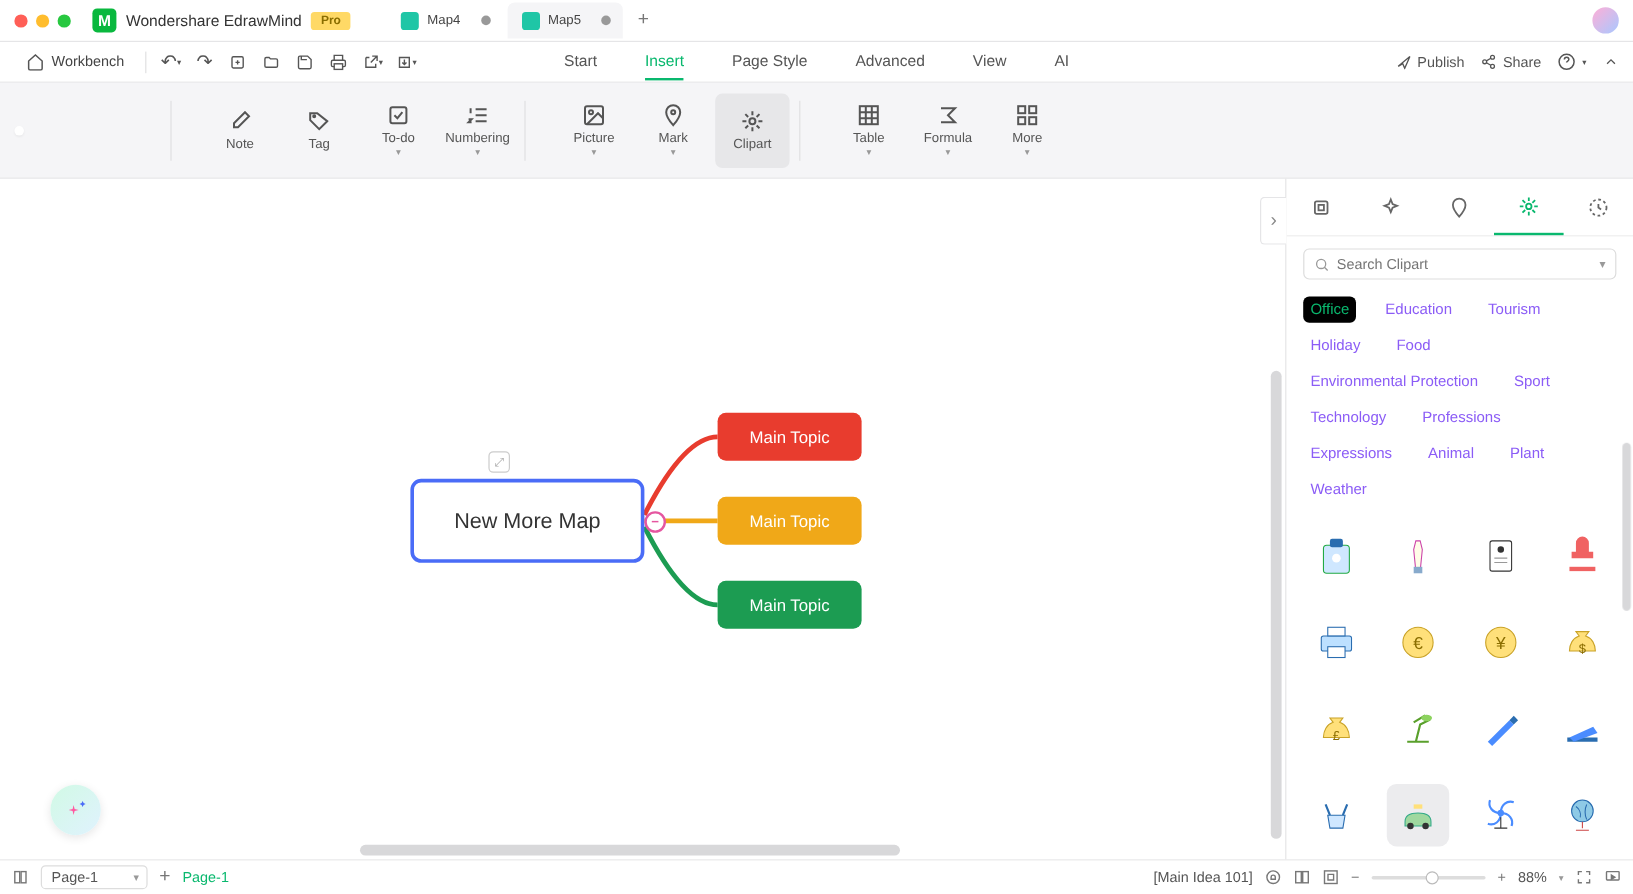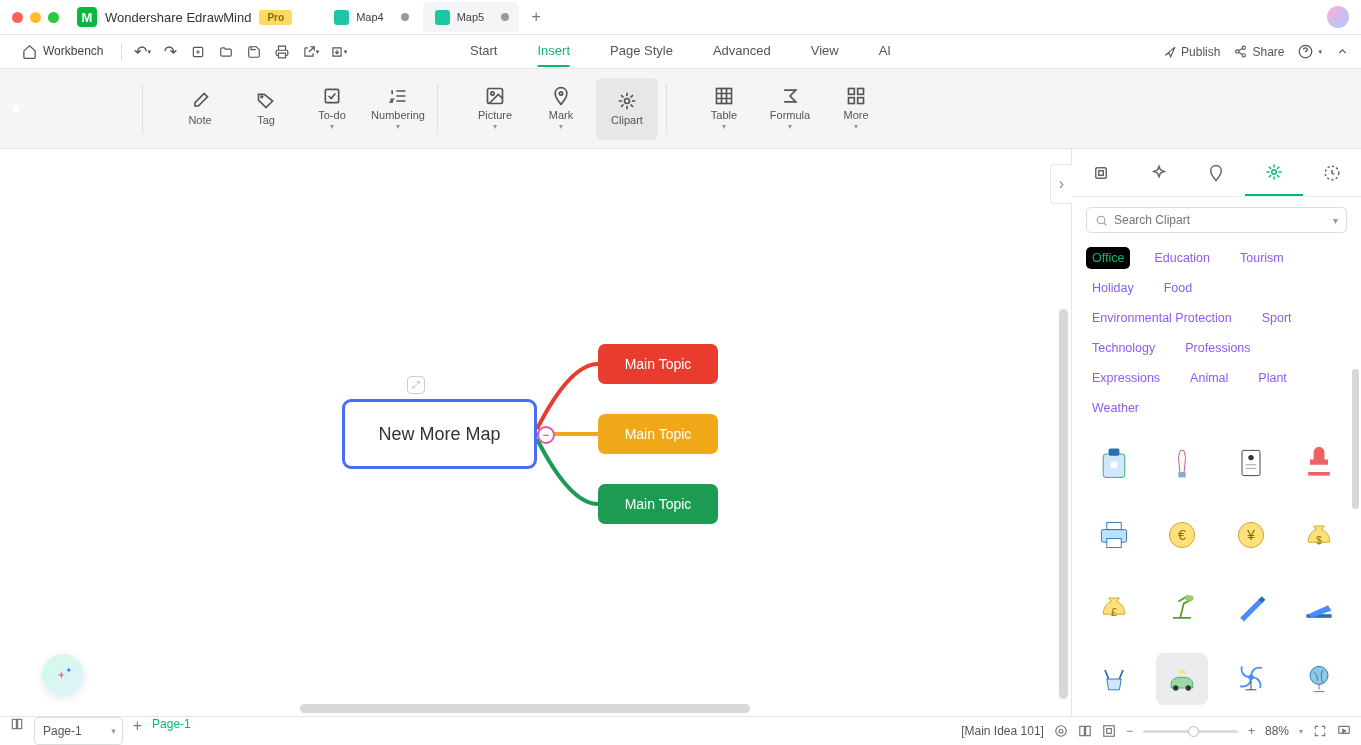--- a/index.html
+++ b/index.html
@@ -72,21 +72,21 @@
 .search-caret{color:#999;font-size:10px}
 .cat-row{padding:4px 14px;display:flex;flex-wrap:wrap;gap:8px 18px}
 .cat-item{font-size:12.5px;color:#8b5cf6;padding:4px 6px;border-radius:5px;cursor:pointer}
 .cat-item.active{background:#000000;color:#09b86e}
 .clipart-grid{padding:14px 14px;display:grid;grid-template-columns:repeat(4,1fr);gap:20px 12px;overflow:auto;flex:1}
 .clip{width:52px;height:52px;border-radius:8px;display:flex;align-items:center;justify-content:center;cursor:pointer;margin:0 auto}
 .clip.hl{background:#ececee}
 .panel-scroll{position:absolute;right:2px;top:220px;width:7px;height:140px;background:#d8d8da;border-radius:4px}
 
 
-.statusbar{height:29px;background:#fff;border-top:1px solid #e5e5e7;display:flex;padding:0 10px;font-size:12px;color:#555;gap:10px}
+.statusbar{height:29px;background:#fff;border-top:1px solid #e5e5e7;display:flex;align-items:center;padding:0 10px;font-size:12px;color:#555;gap:10px}
 .page-dd{display:flex;align-items:center;gap:4px;border:1px solid #ddd;border-radius:4px;padding:2px 40px 2px 8px;position:relative}
 .page-dd::after{content:"▾";position:absolute;right:6px;color:#999;font-size:9px}
 .page-tab-active{color:#09b86e;font-weight:500}
 .status-right{margin-left:auto;display:flex;align-items:center;gap:10px}
 .zoom-slider{width:95px;height:3px;background:#ddd;border-radius:2px;position:relative}
 .zoom-thumb{position:absolute;left:45px;top:-4px;width:11px;height:11px;border-radius:50%;background:#fff;border:1px solid #bbb}
 .sb-ico{color:#777;cursor:pointer}
 
 svg{display:block}
 </style>

